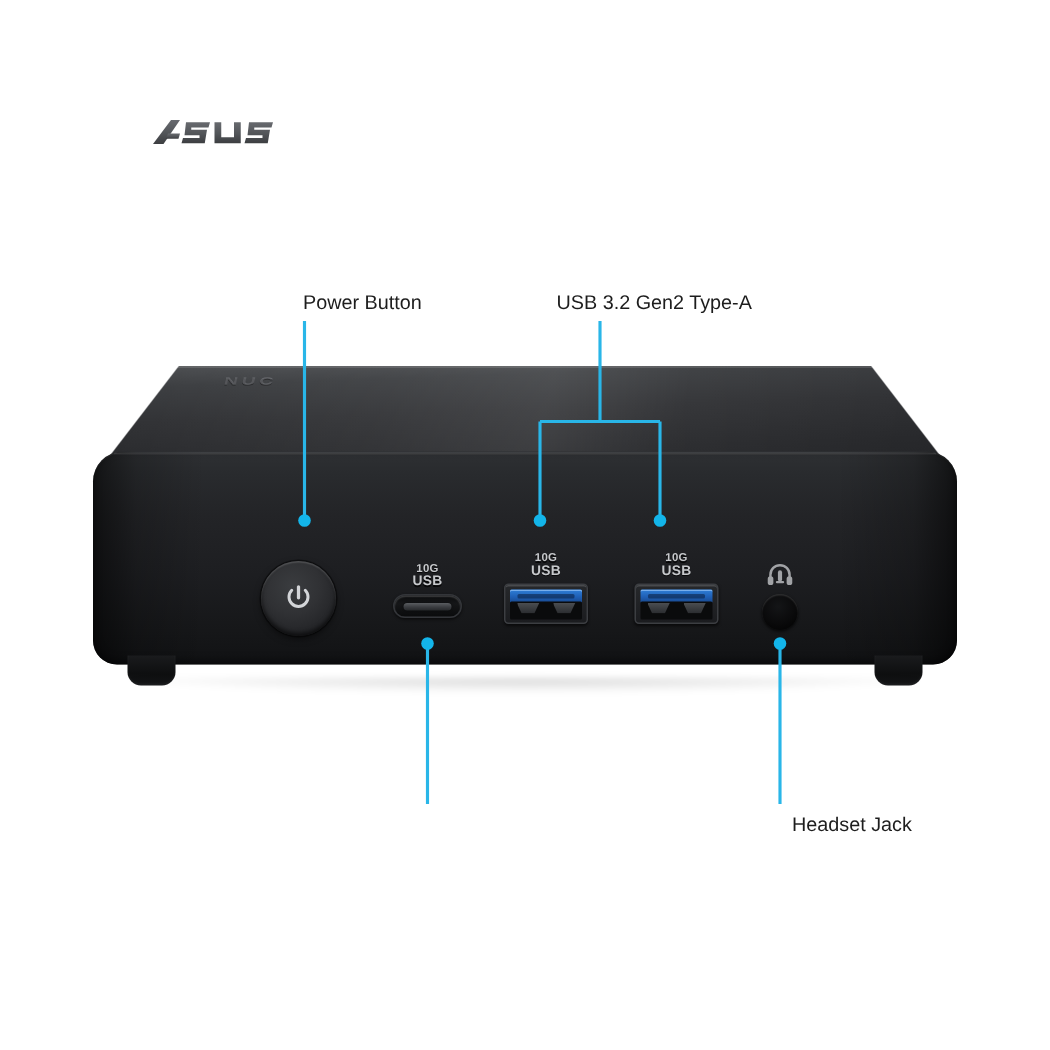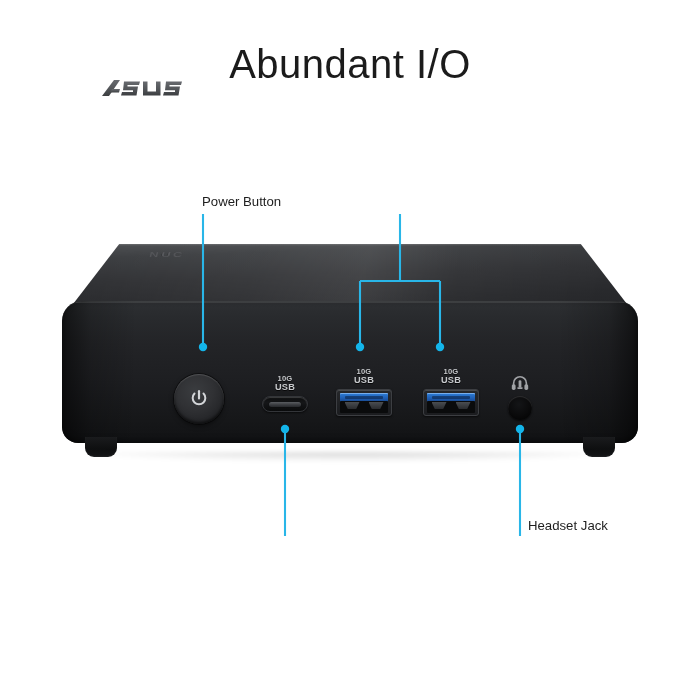--- a/index.html
+++ b/index.html
@@ -43,21 +43,21 @@
     font-size: 13.2px;
     font-weight: 400;
     color: #1d1d1d;
     white-space: nowrap;
     line-height: 1.2;
     margin-left: 32px;
   }
   .lbl-power     { left: 170px; top: 194px; }
   .lbl-usba      { left: 339px; top: 194px; }
   .lbl-usbc      { left: 221px; top: 545px; }
-  .lbl-headset   { left: 496px; top: 518px; text-align: center; }
+  .lbl-headset   { left: 496px; top: 542px; text-align: center; }
 
   
   #leaders {
     position: absolute;
     left: 0; top: 0;
     width: 700px; height: 700px;
     pointer-events: none;
   }
 
   
@@ -348,21 +348,20 @@
     height: 10px;
     background: radial-gradient(ellipse at 50% 0%, rgba(0,0,0,0.16) 0%, rgba(0,0,0,0.0) 72%);
     filter: blur(2px);
   }
 </style>
 </head>
 <body>
 
 <div id="stage">
 
-  <div class="page-title">Abundant I/O</div>
 
   <div id="device">
 
     <div class="deck">
       <div class="nuc-mark">NUC</div>
     </div>
     <div class="deck-corner l"></div>
     <div class="deck-corner r"></div>
 
     <div class="chassis">
@@ -470,17 +469,18 @@
       <circle cx="203" cy="347" r="4.2"></circle>
       <circle cx="360" cy="347" r="4.2"></circle>
       <circle cx="440" cy="347" r="4.2"></circle>
       <circle cx="285" cy="429" r="4.2"></circle>
       <circle cx="520" cy="429" r="4.2"></circle>
     </g>
   </svg>
 
   <div class="callout-label lbl-power">Power Button</div>
 
+  <div class="callout-label lbl-usba">USB 3.2 Gen2 Type-A</div>
 
 
   <div class="callout-label lbl-headset">Headset Jack</div>
 
 </div>
 
 </body></html>

